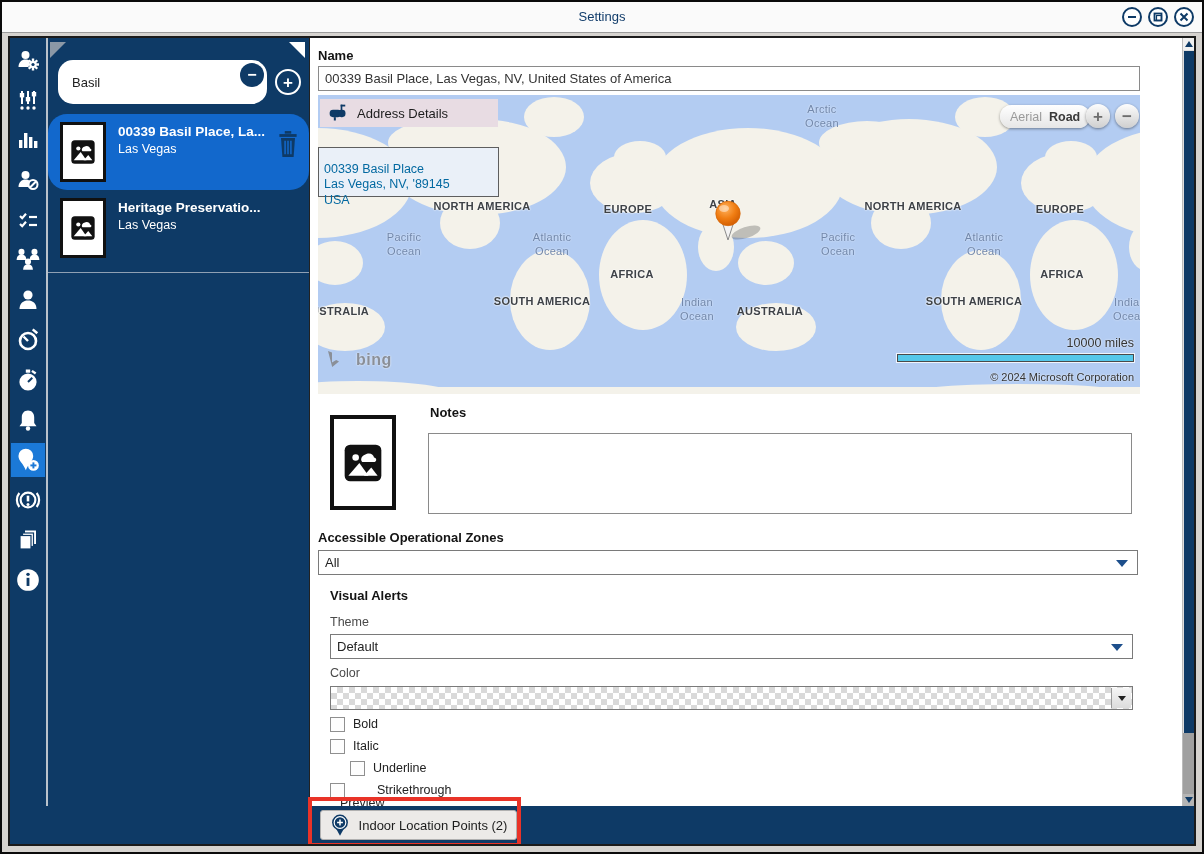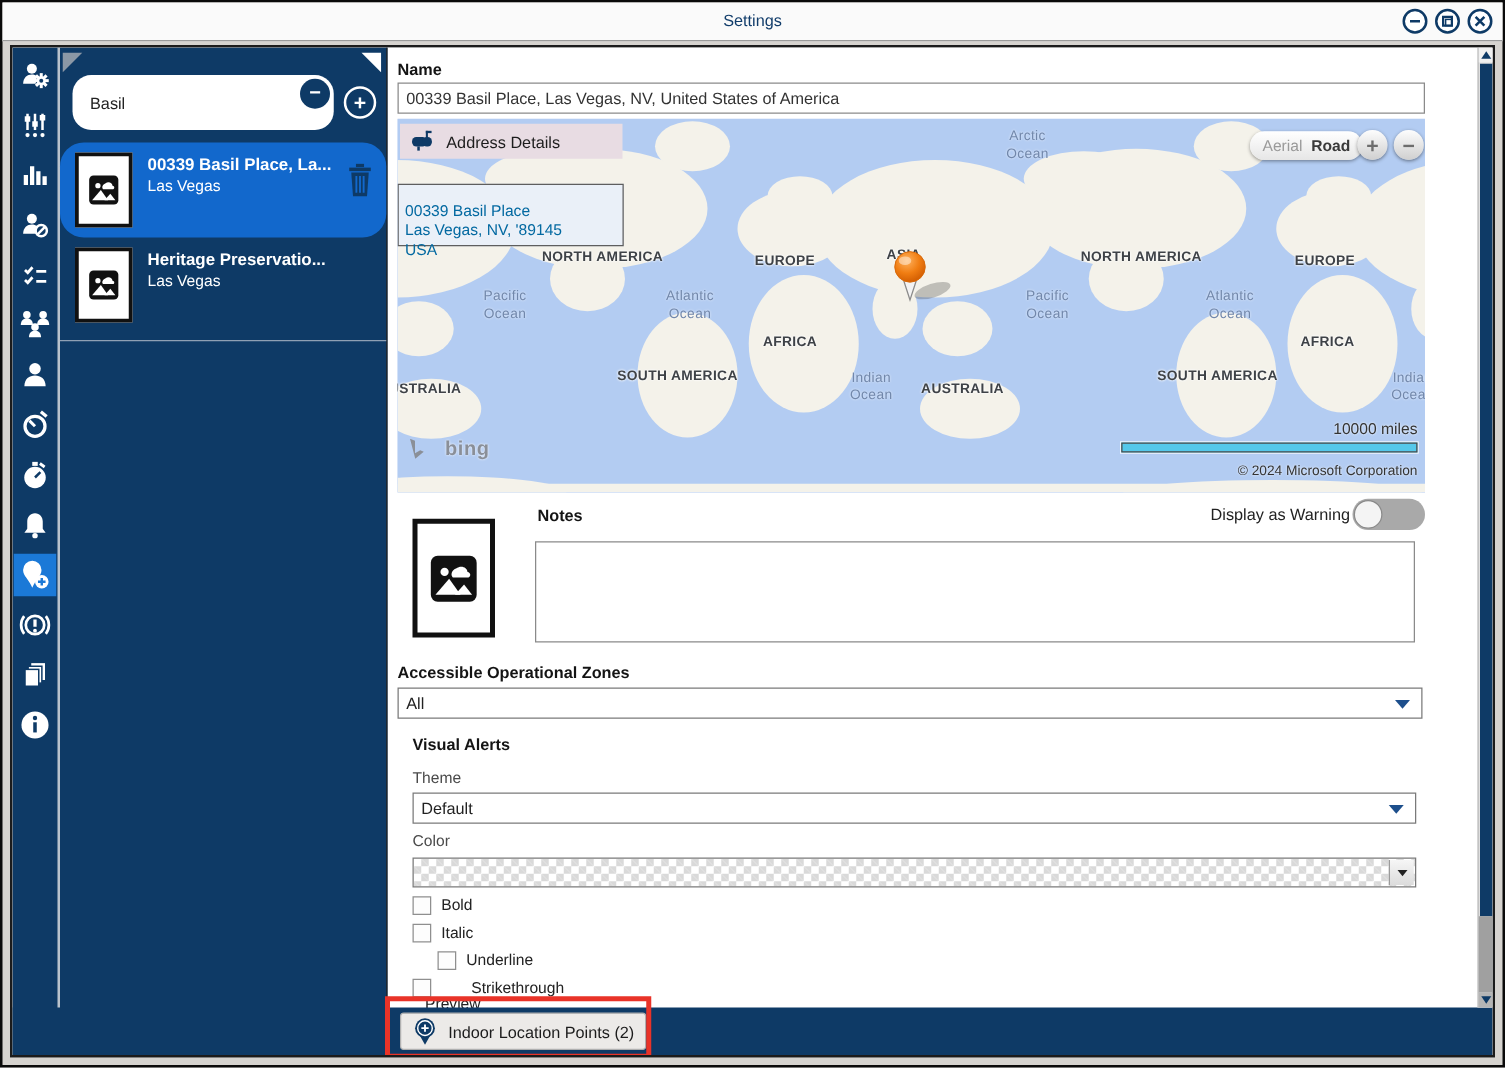--- a/index.html
+++ b/index.html
@@ -426,26 +426,20 @@
         <div class="notes-thumb">
           <svg width="44" height="44" viewBox="0 0 24 24">
             <rect x="2" y="2" width="20" height="20" rx="3" fill="#111"></rect>
             <circle cx="8" cy="9" r="1.8" fill="#fff"></circle>
               <path d="M13 7.5c2.4-1.6 4.8-.4 5 1.5 1.5.2 1.6 2 .4 2.4h-6.8c-1.3-1.2-.2-3.4 1.4-3.9z" fill="#fff"></path>
             <path d="M4 19l6-7 5 7z" fill="#fff"></path>
               <path d="M12.5 19l4-4.5 3.5 4.5z" fill="#fff"></path>
           </svg>
         </div>
         <div class="lbl-bold" style="left:120px; top:367px;">Notes</div>
-        <div class="toggle-row">
-          <span class="tlabel">Display as Warning</span>
-          <div class="toggle">
-              <div class="knob"></div>
-            </div>
-        </div>
         <textarea class="tbox" style="left: 118px; top: 395px; width: 704px; height: 81px;"></textarea>
 
         <div class="lbl-bold" style="left:8px; top:492px;">Accessible Operational Zones</div>
         <div class="combo" style="left:8px; top:512px; width:820px;text-align:center;">
           <span>All</span>
           <div class="arr"></div>
         </div>
 
         <div class="lbl-bold" style="left:20px; top:550px;">Visual Alerts</div>
         <div class="lbl" style="left:20px; top:577px;">Theme</div>

